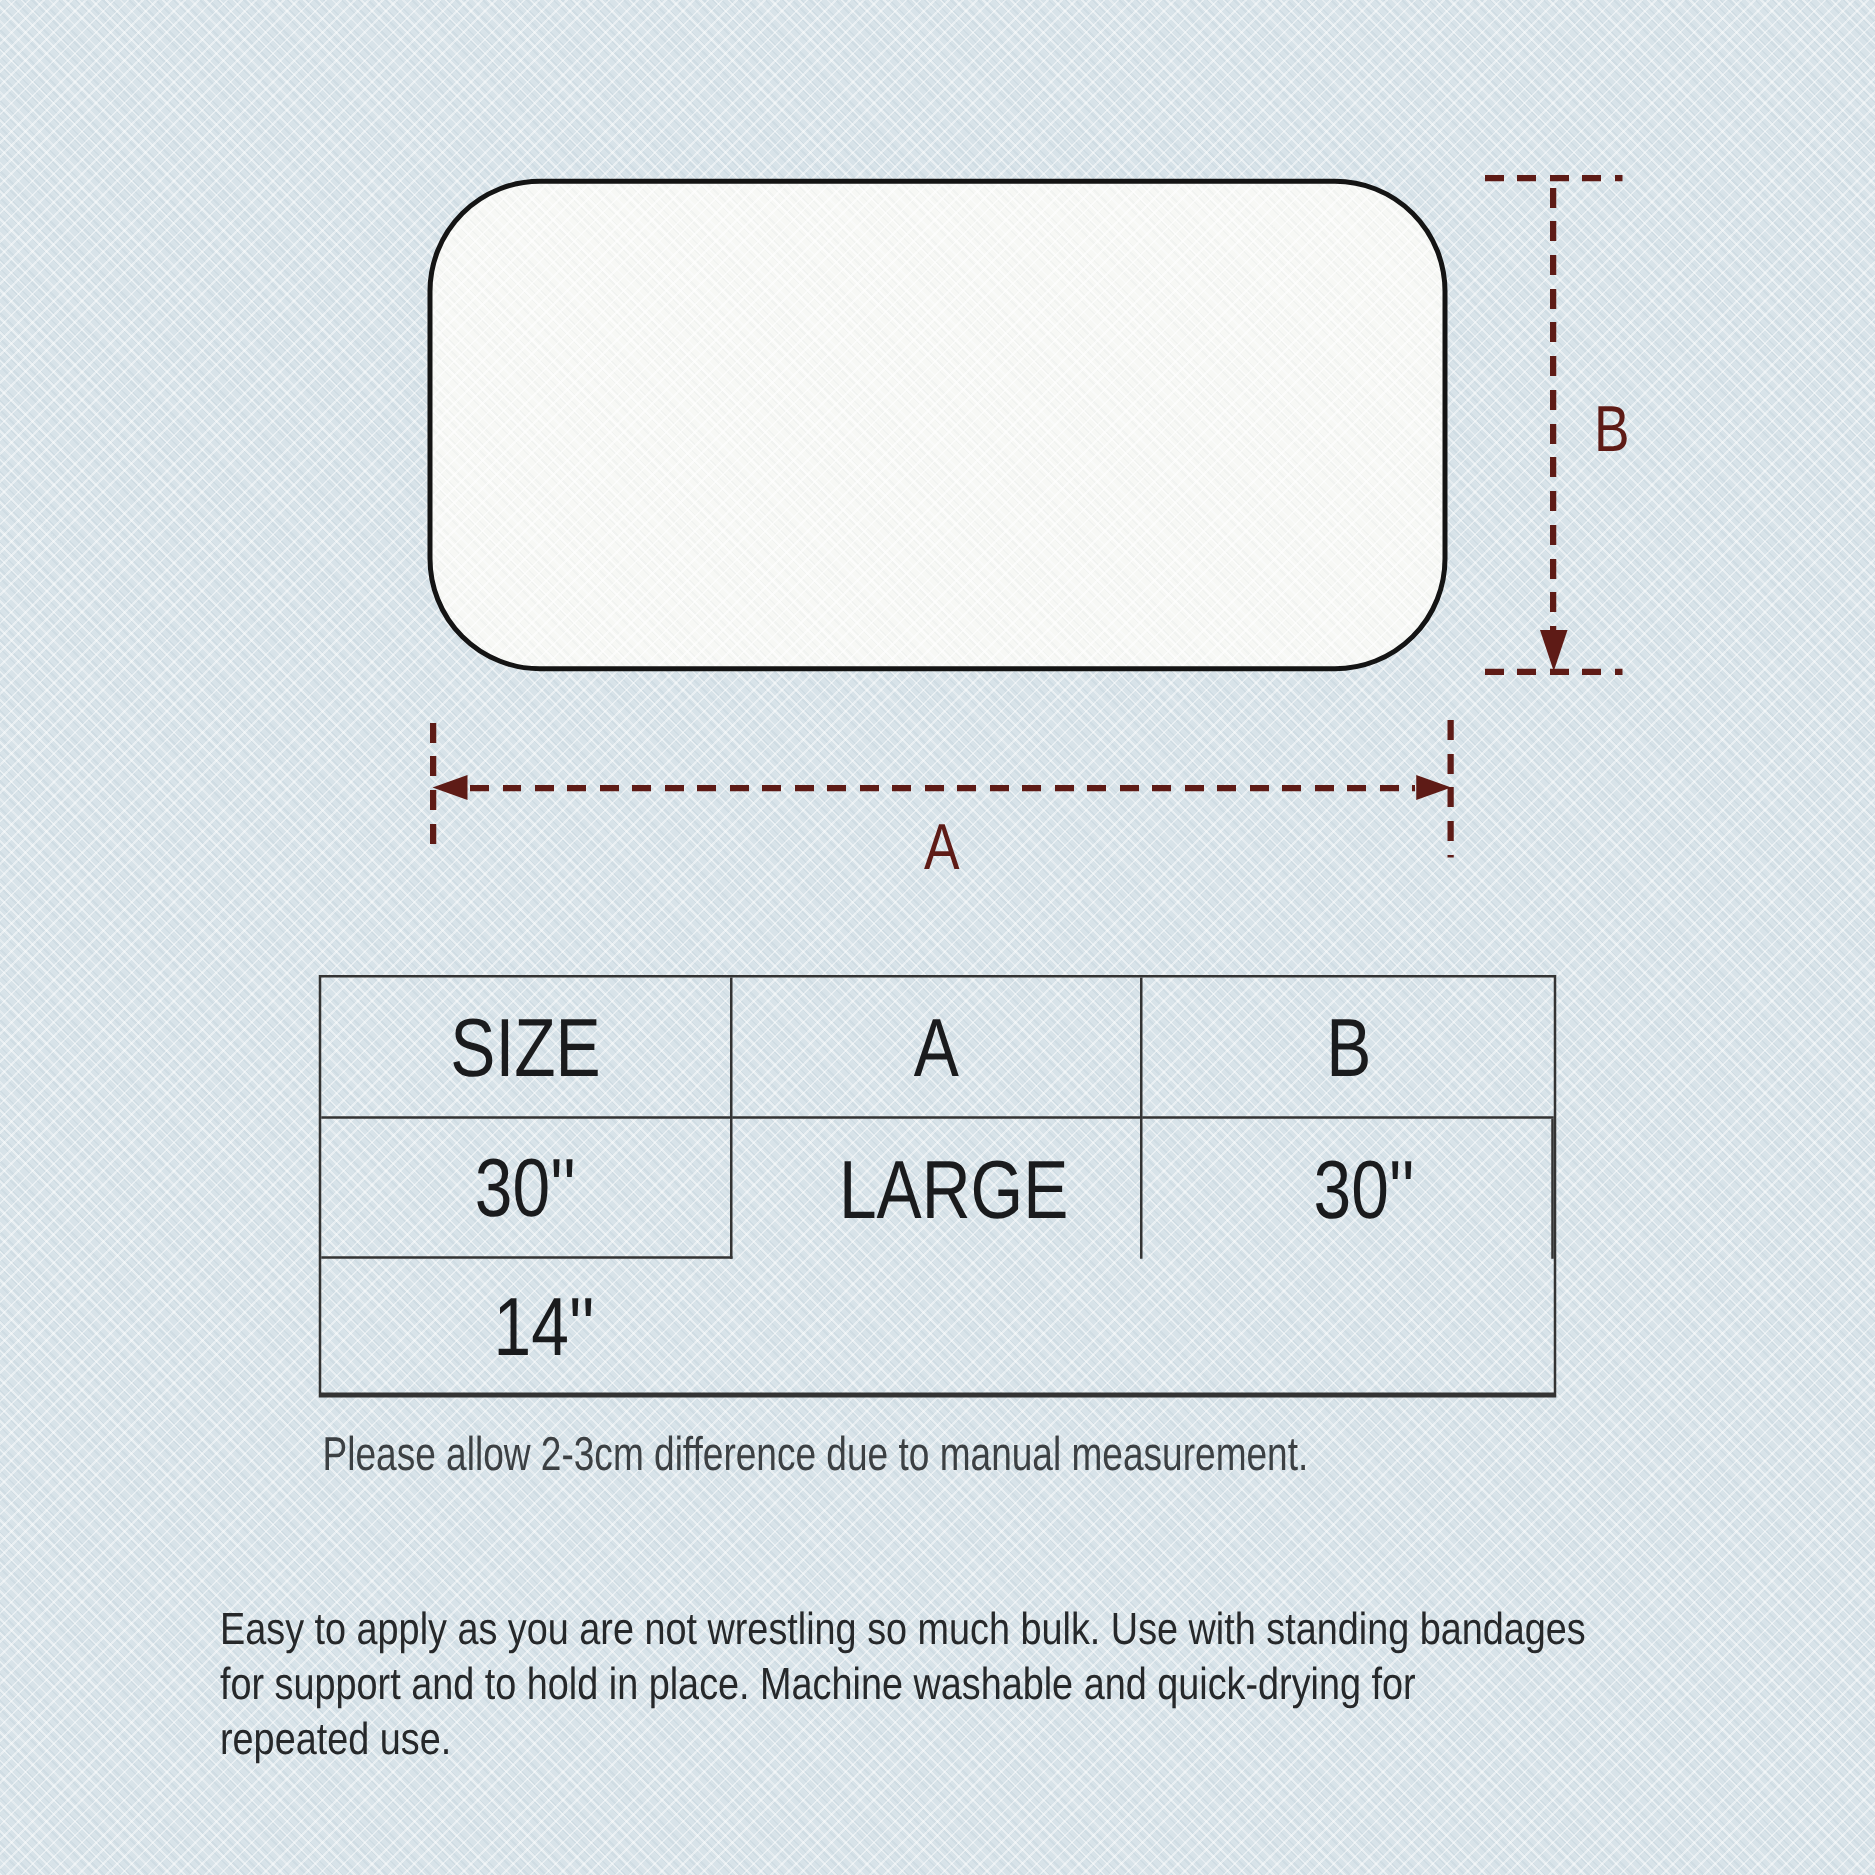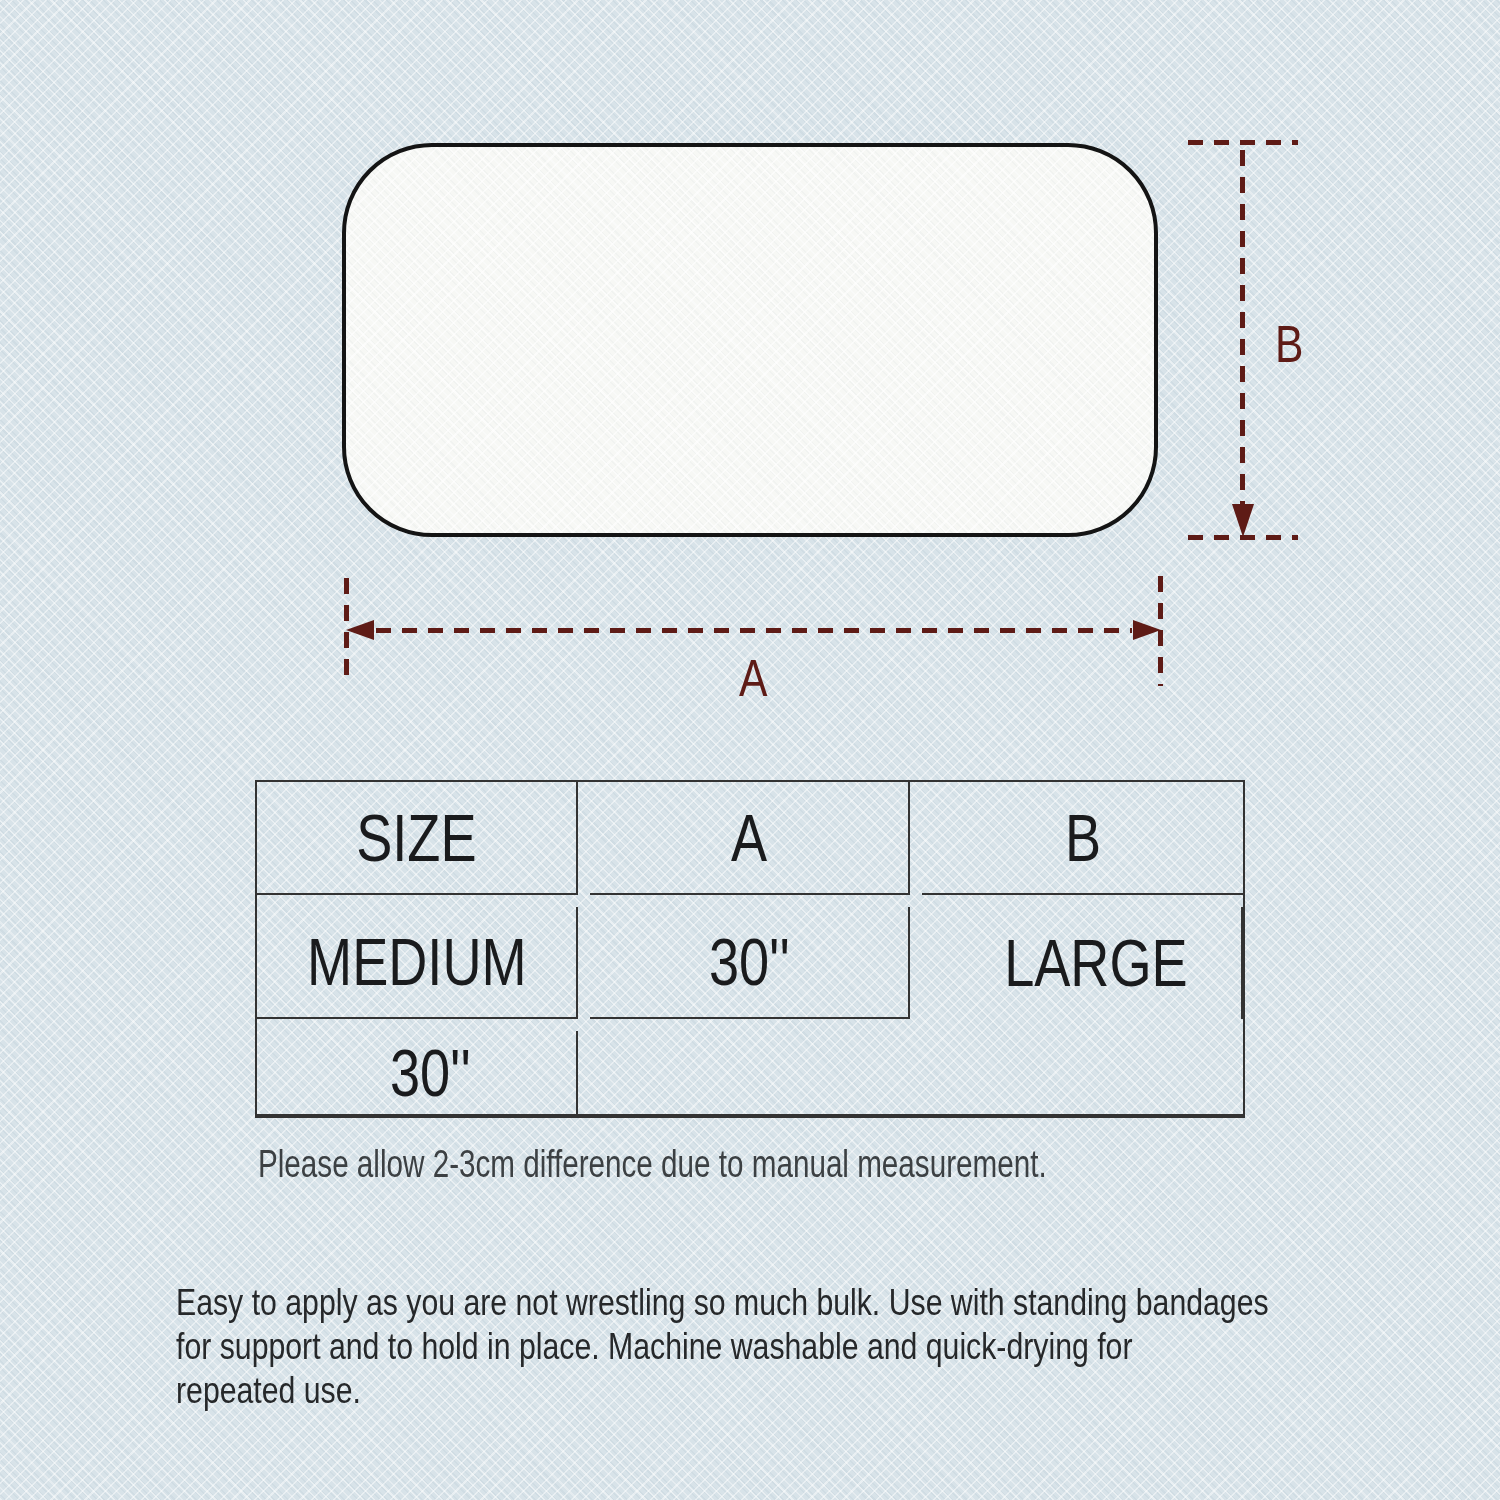--- a/index.html
+++ b/index.html
@@ -65,21 +65,20 @@
   
   .size-table{
     position:absolute; left:255px; top:780px;
     width:990px; height:338px;
     box-sizing:border-box;
     border:2px solid var(--table-border);
     border-bottom-width:4px;
     display:grid;
     grid-template-columns:1fr 1fr 1fr;
     grid-template-rows:113px 112px 1fr;
-    gap:12px;
   }
   .size-table .cell{
     box-sizing:border-box;
     border-right:2px solid var(--table-border);
     border-bottom:2px solid var(--table-border);
     display:flex; align-items:center; justify-content:center;
     color:var(--ink);
     font-size:66px;
     line-height:1;
   }
@@ -131,31 +130,31 @@
       <span class="cond">SIZE</span>
     </div>
     <div class="cell">
       <span class="cond">A</span>
     </div>
     <div class="cell last-col">
       <span class="cond">B</span>
     </div>
 
     <div class="cell">
-      <span class="cond">MEDIUM</span>
-    </div>
-    <div class="cell">
       <span class="cond">30''</span>
     </div>
 
     <div class="cell last-row">
       <span class="cond">LARGE</span>
     </div>
     <div class="cell last-row">
       <span class="cond">30''</span>
+    </div>
+    <div class="cell last-col last-row">
+      <span class="cond">14''</span>
     </div>
   </div>
 
   <div class="note">Please allow 2-3cm difference due to manual measurement.</div>
 
   <div class="desc">
     <div class="line">Easy to apply as you are not wrestling so much bulk. Use with standing bandages</div>
     <div class="line">for support and to hold in place. Machine washable and quick-drying for</div>
     <div class="line">repeated use.</div>
   </div>

